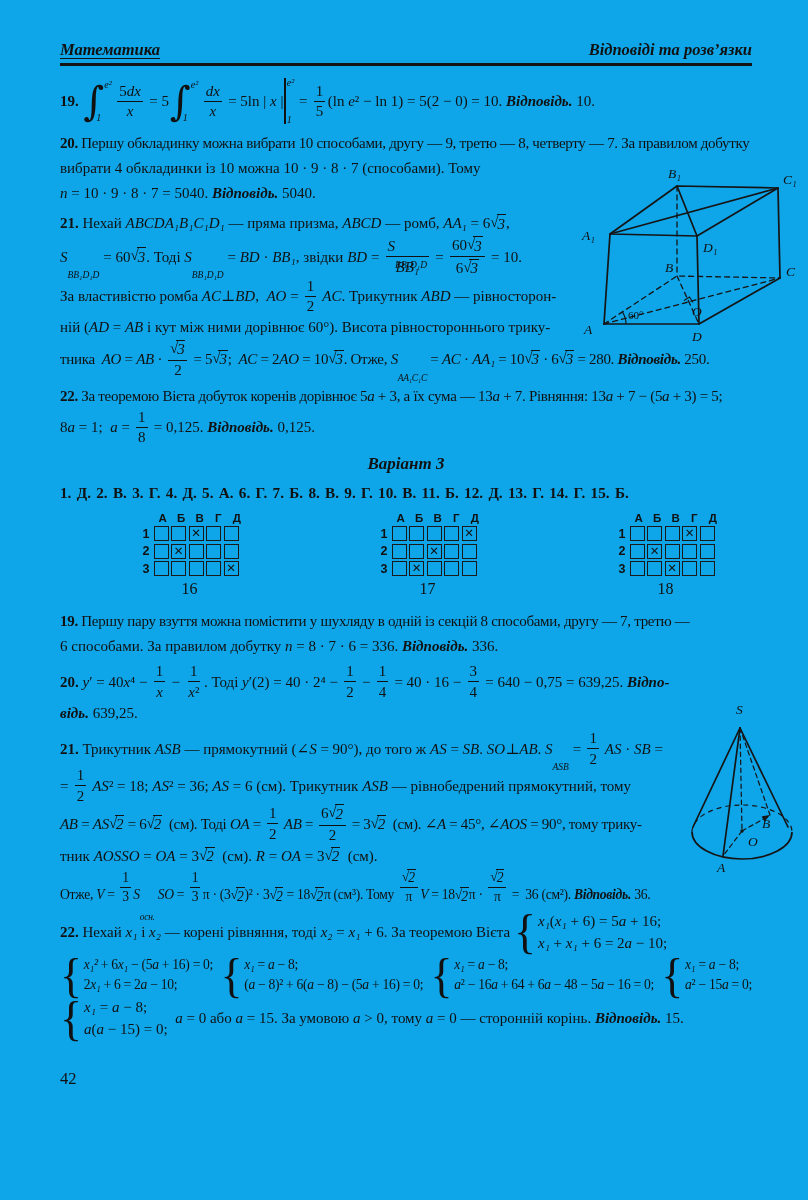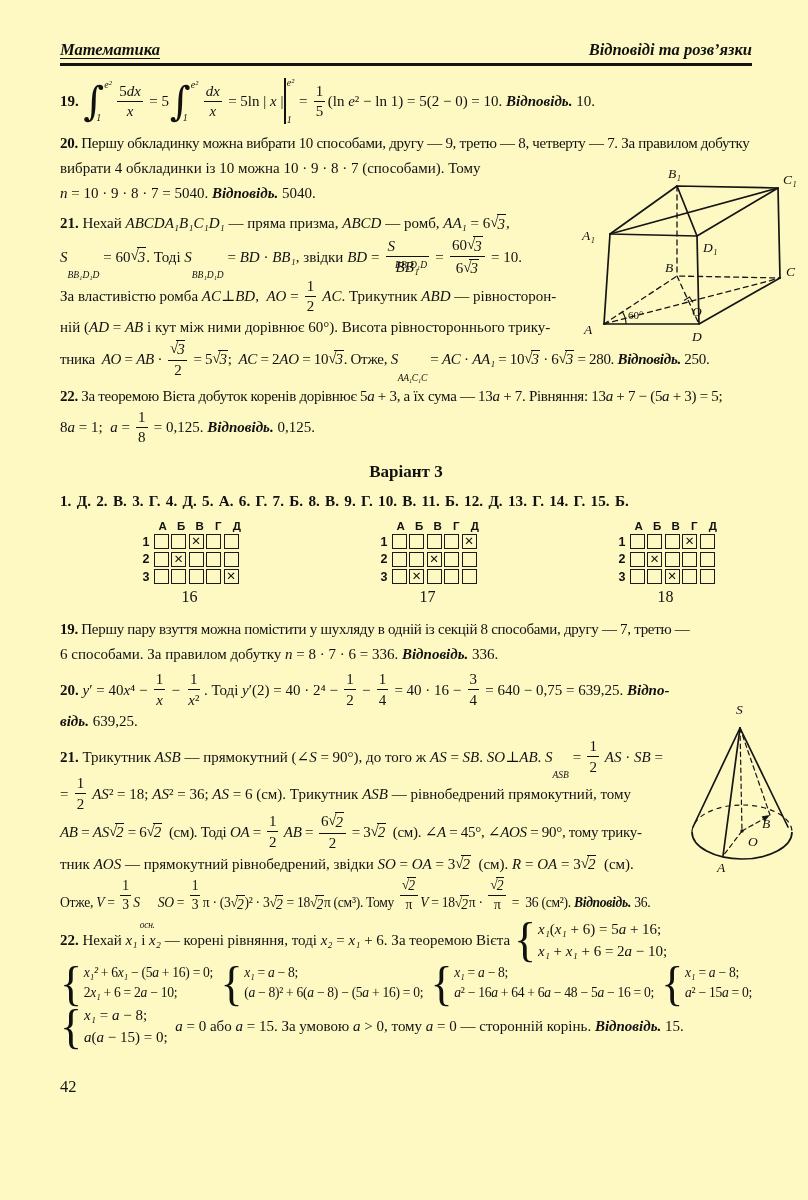--- a/index.html
+++ b/index.html
@@ -1,18 +1,18 @@
 <!DOCTYPE html>
 <html><head>
 <meta charset="utf-8">
 <style>
   html,body{margin:0;padding:0;background:#d8d8d4;}
   .page{
     position:relative; width:808px; height:1200px; margin:0 auto;
-    background:#fef9c3; color:#111;
+    background:#0ea5e9; color:#111;
     font-family:"Liberation Serif","DejaVu Serif",serif;
     font-size:15px; box-sizing:border-box;
     padding:40px 56px 0 60px; overflow:hidden;
   }
   .page span{white-space:pre;}
   
   .header{display:flex;justify-content:space-between;align-items:flex-end;
     font-weight:700;font-style:italic;font-size:16.5px;
     border-bottom:3px solid #141414;padding-bottom:3px;margin-bottom:10px;}
   .h-left{text-decoration:underline;text-underline-offset:3px;}
@@ -40,21 +40,21 @@
   .ilims .lo{margin-left:-8px;}
   .ev{display:inline-flex;align-items:center;margin:0 1px;}
   .evbar{width:1.4px;background:#111;height:46px;}
   .evlims{display:flex;flex-direction:column;justify-content:space-between;height:50px;
           font-size:10px;font-style:italic;margin-left:1px;}
   .sys{display:inline-flex;align-items:center;}
   .brace{font-size:46px;line-height:0.9;font-weight:400;margin-right:2px;transform:scaleY(1.05);font-style:normal;}
   .syslines{display:inline-flex;flex-direction:column;}
   .sysline{display:flex;align-items:center;white-space:pre;line-height:1.5;}
   
-  .vtitle{text-align:center;font-weight:700;font-size:17px;margin:16px 0 10px;}
+  .vtitle{text-align:center;font-weight:700;font-size:17px;margin:8px 0 10px;font-style:italic;}
   .answers{font-weight:700;font-size:15.2px;margin-bottom:10px;word-spacing:1.5px;}
   
   .grids-row{display:flex;justify-content:space-between;padding:0 30px 0 77px;margin-bottom:10px;}
   .agrid{display:flex;flex-direction:column;font-family:"Liberation Sans","DejaVu Sans",sans-serif;}
   .ghead{display:flex;margin-left:16.5px;}
   .gh{width:18.5px;text-align:center;font-weight:700;font-size:11.5px;}
   .grow{display:flex;align-items:center;margin-top:2.5px;}
   .gnum{width:12.5px;text-align:right;margin-right:4px;font-weight:700;font-size:12.5px;}
   .gcell{width:13px;height:13px;border:1.5px solid #1a1a1a;margin-right:2.5px;
          display:flex;align-items:center;justify-content:center;}
@@ -432,21 +432,20 @@
         <span class="sqrt"><span class="rsign">√</span><span class="rrad i">2</span></span>
         <span class="t">  (см). ∠</span>
         <span class="i">A</span>
         <span class="t"> = 45°, ∠</span>
         <span class="i">AOS</span>
         <span class="t"> = 90°, тому трику-</span>
       </div>
     <div class="mline">
         <span class="t">тник </span>
         <span class="i">AOS</span>
-        <span class="t"> — прямокутний рівнобедрений, звідки </span>
         <span class="i">SO</span>
         <span class="t"> = </span>
         <span class="i">OA</span>
         <span class="t"> = 3</span>
         <span class="sqrt"><span class="rsign">√</span><span class="rrad i">2</span></span>
         <span class="t">  (см). </span>
         <span class="i">R</span>
         <span class="t"> = </span>
         <span class="i">OA</span>
         <span class="t"> = 3</span>

